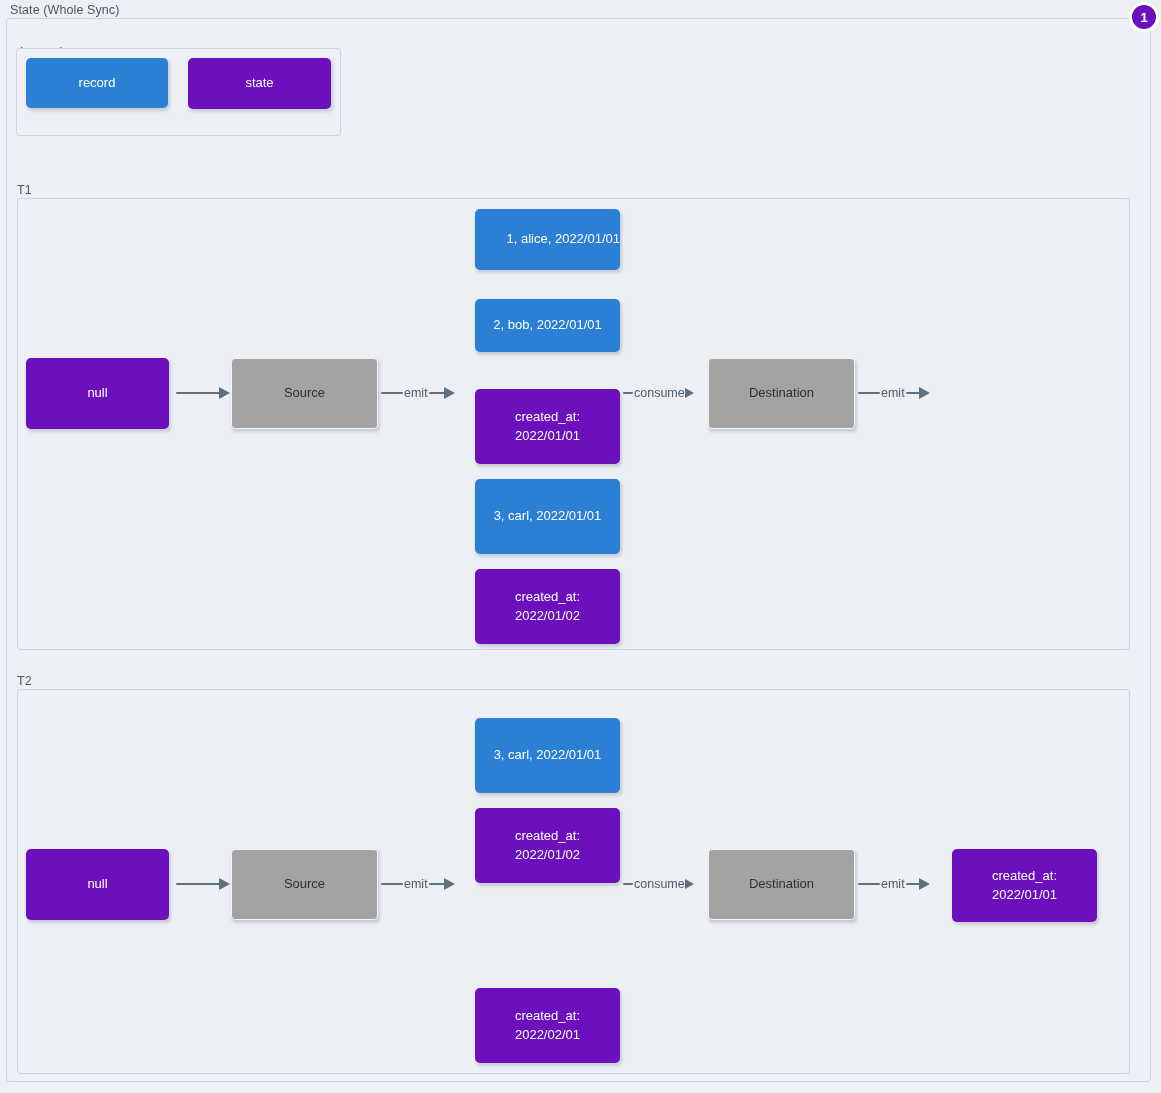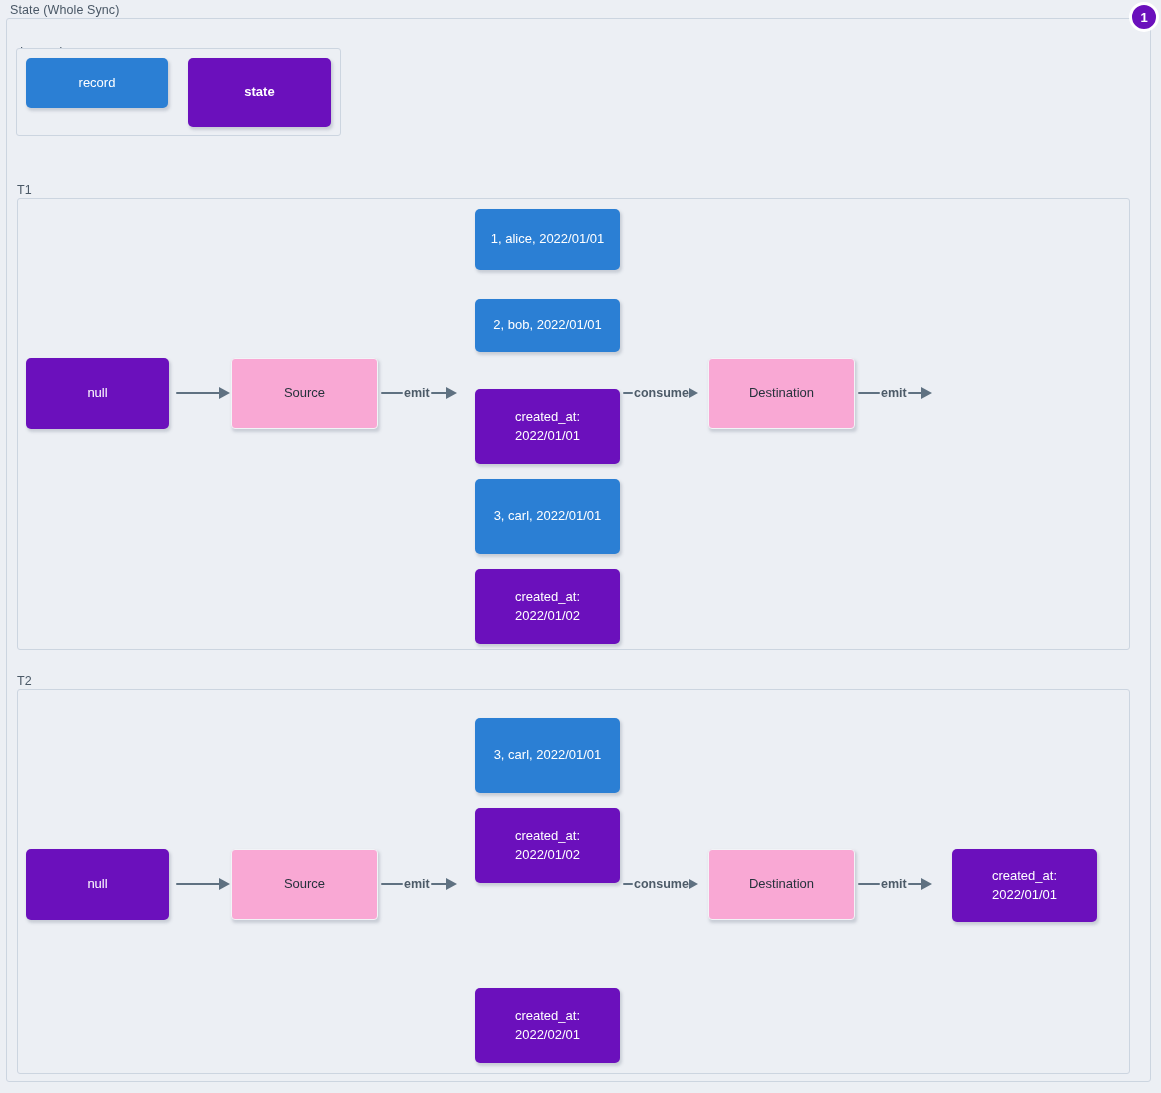--- a/index.html
+++ b/index.html
@@ -67,37 +67,36 @@
   }
   .node.record {
     background: #2b7fd4;
     color: #ffffff;
   }
   .node.state {
     background: #6b10bc;
     color: #ffffff;
   }
   .node.plain {
-    background: #f9a8d4;
+    background: #a3a3a3;
     color: #26323c;
     border: 1px solid #f2f4f7;
     border-radius: 4px;
   }
   .node .cap { display: block; }
 
   
   .edge {
     position: absolute;
     height: 22px;
     display: flex;
     align-items: center;
     color: #4d5b68;
     font-size: 12.5px;
     white-space: nowrap;
-    font-weight: bold;
   }
   .edge .line {
     height: 2.5px;
     background: #5f7181;
     border-radius: 2px;
   }
   .edge .lbl { padding: 0 1px; }
   .edge .head {
     width: 0; height: 0;
     border-top: 6px solid transparent;
@@ -135,21 +134,21 @@
 
   <div class="group-label" id="outer-label">State (Whole Sync)</div>
   <div class="frame" id="outer-frame"></div>
 
   <div class="group-label" id="legend-label">Legend</div>
   <div class="frame" id="legend-frame"></div>
 
   <div class="node record" style="left:26px; top:58px; width:142px; height:50px;">
     <span class="cap">record</span>
   </div>
-  <div class="node state" style="left:188px; top:58px; width:143px; height:69px;font-weight:bold;">
+  <div class="node state" style="left:188px; top:58px; width:143px; height:51px;">
     <span class="cap">state</span>
   </div>
 
   <div class="group-label" id="t1-label">T1</div>
   <div class="frame" id="t1-frame"></div>
 
   <div class="node state" style="left:26px; top:358px; width:143px; height:71px;">
     <span class="cap">null</span>
   </div>
 
@@ -162,21 +161,21 @@
     <span class="cap">Source</span>
   </div>
 
   <div class="edge" style="left:381px; top:382px; width:94px;">
     <span class="line" style="width:22px;"></span>
     <span class="lbl">emit</span>
     <span class="line" style="width:16px;"></span>
     <span class="head"></span>
   </div>
 
-  <div class="node record" style="left:475px; top:209px; width:145px; height:61px;">
+  <div class="node record" style="left:475px; top:209px; width:145px; height:61px;justify-content:flex-end;">
     <span>1, alice, 2022/01/01</span>
   </div>
   <div class="node record" style="left:475px; top:299px; width:145px; height:53px;">
     <span>2, bob, 2022/01/01</span>
   </div>
   <div class="node state" style="left:475px; top:389px; width:145px; height:75px; flex-direction:column;">
     <span class="cap">created_at:</span>
     <span class="cap">2022/01/01</span>
   </div>
   <div class="node record" style="left:475px; top:479px; width:145px; height:75px;">

